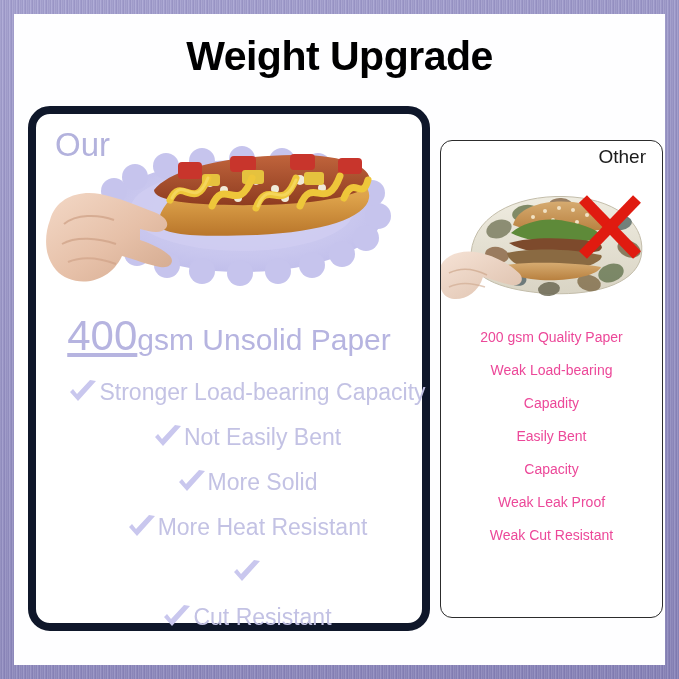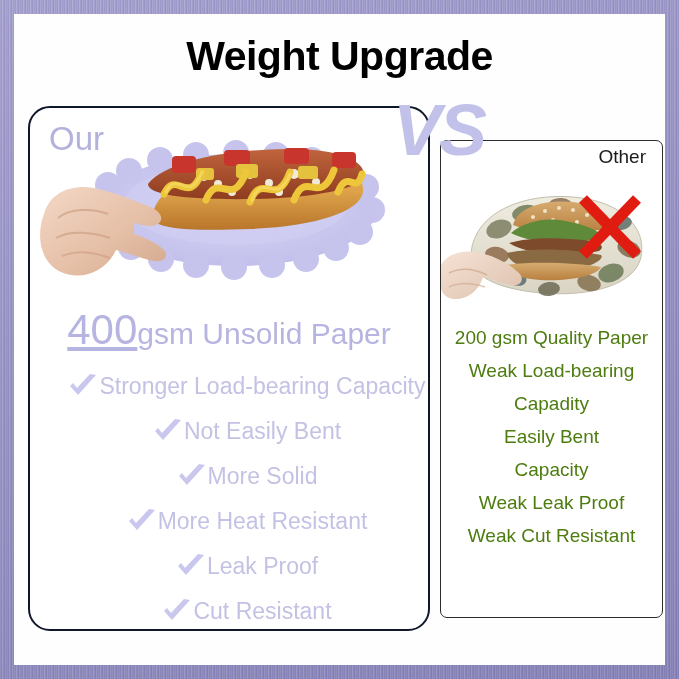--- a/index.html
+++ b/index.html
@@ -63,21 +63,21 @@
     z-index:5;
     pointer-events:none;
   }
 
   
   #card-our{
     position:absolute;
     left:14px;top:92px;
     width:402px;height:525px;
     box-sizing:border-box;
-    border:2px solid #0f172a;
+    border:8px solid #0f172a;
     border-radius:22px;
     background:#ffffff;
     overflow:visible;
   }
   #our-label{
     position:absolute;left:19px;top:14px;
     font-size:33px;color:#b3b2dd;line-height:1;
   }
 
   
@@ -118,51 +118,50 @@
   }
   .feat .chk svg{display:block;}
 
   
   #card-other{
     position:absolute;
     left:426px;top:126px;
     width:223px;height:478px;
     box-sizing:border-box;
     border:1px solid #2c2c2c;
-    border-radius:7px;
+    border-radius:12px;
     background:#ffffff;
     overflow:hidden;
   }
   #other-label{
     position:absolute;right:16px;top:6px;
     font-size:19px;color:#1b1b1b;line-height:1;
   }
   #other-photo{
     position:absolute;left:0px;top:36px;width:223px;height:135px;
   }
   #other-features{
     position:absolute;left:0;right:0;top:180px;
     text-align:center;
   }
   .ofeat{
-    font-size:19px;
-    color:#4d7c0f;
+    font-size:14px;
+    color:#ec4899;
     line-height:33px;
     white-space:nowrap;
   }
 </style>
 </head>
 <body>
 
 <div id="frame">
   <div id="canvas">
 
     <div id="title">Weight Upgrade</div>
 
-    <div id="vs">VS</div>
 
     <div id="card-our">
 
       <div id="our-label">Our</div>
 
       <div id="our-photo">
         <svg width="390" height="175" viewBox="0 0 390 175" xmlns="http://www.w3.org/2000/svg">
           <defs>
             <radialGradient id="plateG" cx="50%" cy="45%" r="60%">
               <stop offset="0%" stop-color="#d4d2f2"></stop>
@@ -305,21 +304,20 @@
               </svg>
           </span>
           <span>More Heat Resistant</span>
         </div>
         <div class="feat">
           <span class="chk">
             <svg width="30" height="26" viewBox="0 0 30 26">
                 <path d="M2 12 L10 21 L28 1 L22 0 L9 14 L5 9 Z" fill="#c9c7ee"></path>
               </svg>
           </span>
-          <span>Leak Proof</span>
         </div>
         <div class="feat">
           <span class="chk">
             <svg width="30" height="26" viewBox="0 0 30 26">
                 <path d="M2 12 L10 21 L28 1 L22 0 L9 14 L5 9 Z" fill="#c9c7ee"></path>
               </svg>
           </span>
           <span>Cut Resistant</span>
         </div>
       </div>

